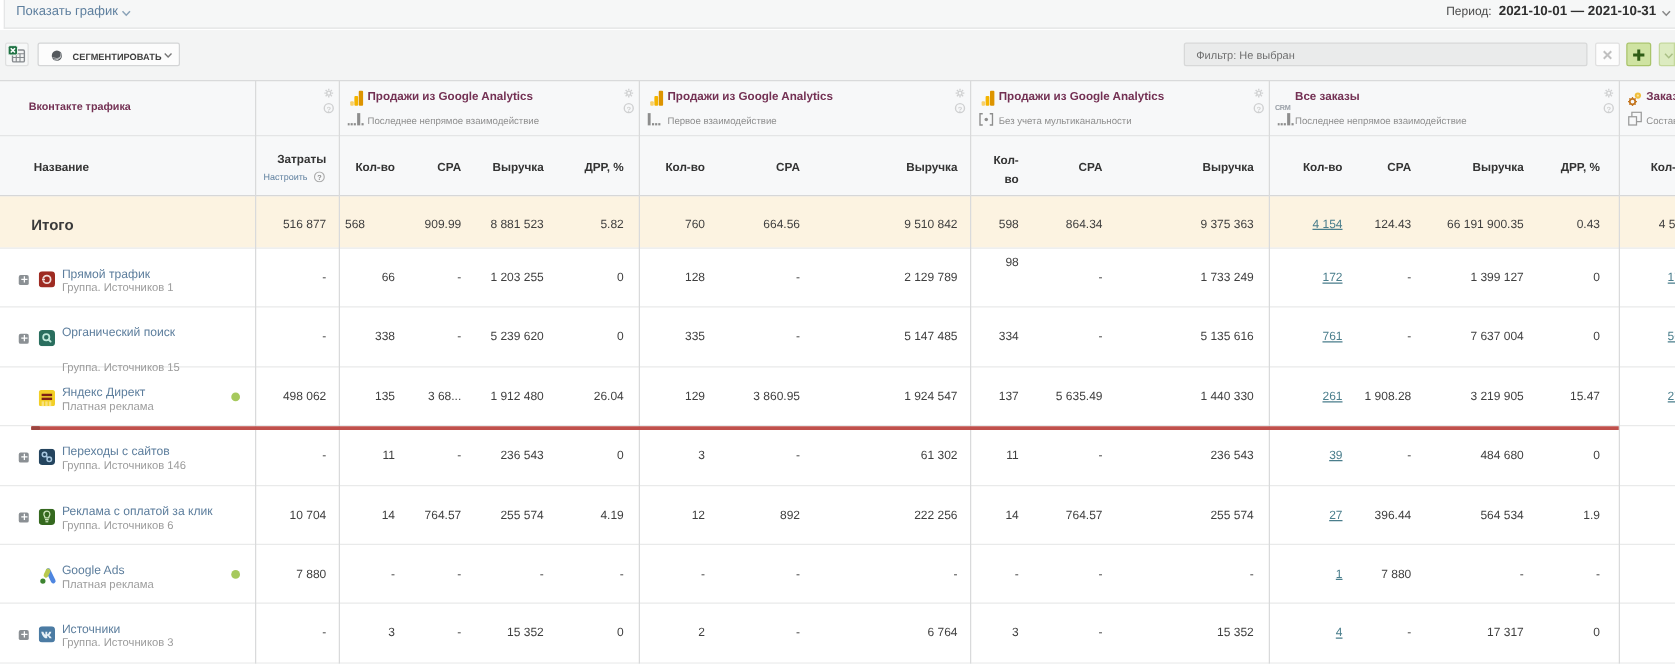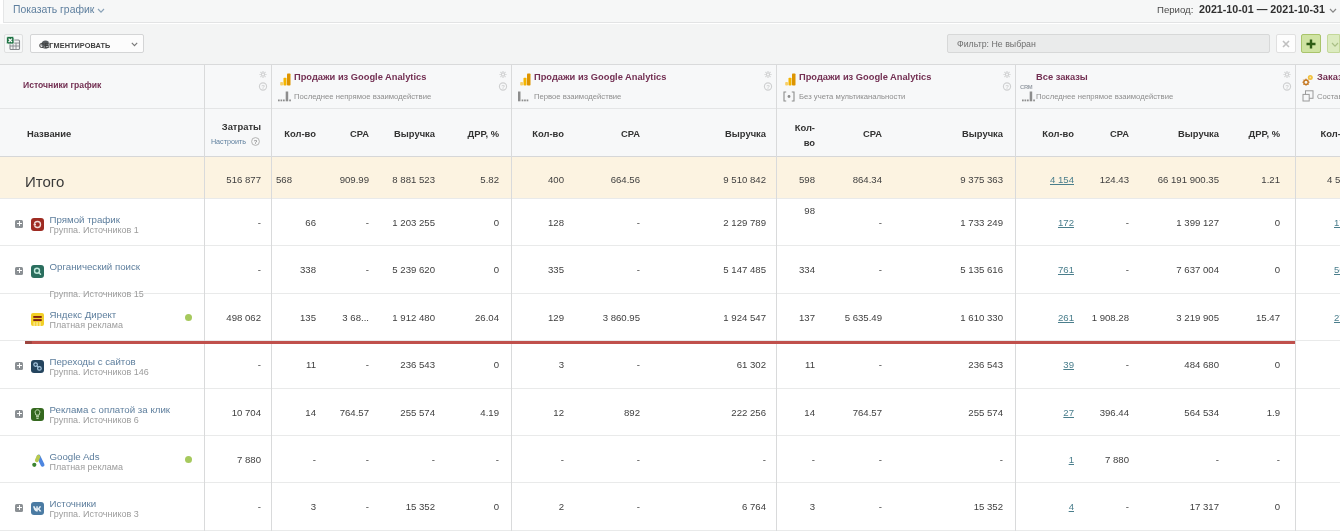--- a/index.html
+++ b/index.html
@@ -40,21 +40,21 @@
 <rect x="1.5" y="1.5" width="7.5" height="7.5" rx="1.5" fill="#1f7244" stroke="#e9f3ec" stroke-width="0.8"></rect>
 <path d="M3.6 3.6 L7 7 M7 3.6 L3.6 7" stroke="#fff" stroke-width="1.3"></path>
 </svg>
   </div>
 <div class="a" style="left:30px;top:34px;width:114px;height:19px;background:#fcfcfc;border:1px solid #d4d5d6;border-radius:2px">
 <svg width="9" height="9" viewBox="0 0 12 12" style="position:absolute;left:10px;top:5px">
 <circle cx="6" cy="6" r="5.5" fill="#55595d"></circle>
 <path d="M10.5 3 A 6.5 6.5 0 0 1 3 10.5" stroke="#c8cbcd" stroke-width="1.1" fill="none"></path>
 <path d="M1.2 8 Q6 10.5 11 7.5" stroke="#babdbf" stroke-width="0.9" fill="none"></path>
 </svg>
-<span style="position:absolute;left:8px;top:5.5px;font-size:7.35px;font-weight:bold;letter-spacing:.05px;color:#3f3f3f">СЕГМЕНТИРОВАТЬ</span>
+<span style="position:absolute;left:27px;top:5.5px;font-size:7.35px;font-weight:bold;letter-spacing:.05px;color:#3f3f3f">СЕГМЕНТИРОВАТЬ</span>
 <svg width="7" height="5" viewBox="0 0 7 5" style="position:absolute;left:100px;top:7px">
       <path d="M0.8 0.8 L3.5 3.6 L6.2 0.8" stroke="#777" stroke-width="1.1" fill="none"></path>
     </svg>
 </div>
 <div class="a" style="left:947px;top:34px;width:323px;height:19px;background:#eaebeb;border:1px solid #d7d8d8;border-radius:2px">
     <span style="position:absolute;left:9px;top:4px;font-size:8.8px;color:#6f6f6f">Фильтр: Не выбран</span>
   </div>
 <div class="a" style="left:1276px;top:34px;width:20px;height:19px;background:#fdfdfd;border:1px solid #e0e0e0;border-radius:2px">
     <svg width="8" height="8" viewBox="0 0 8 8" style="position:absolute;left:5px;top:5px">
       <path d="M1 1 L7 7 M7 1 L1 7" stroke="#c0c0c0" stroke-width="1.6"></path>
@@ -82,21 +82,21 @@
 <div class="hb" style="top:388px"></div>
 <div class="hb" style="top:435px"></div>
 <div class="hb" style="top:482px"></div>
 <div class="hb" style="top:530px"></div>
 <div class="vb" style="left:204px"></div>
 <div class="vb" style="left:271px"></div>
 <div class="vb" style="left:511px"></div>
 <div class="vb" style="left:776px"></div>
 <div class="vb" style="left:1015px"></div>
 <div class="vb" style="left:1295px"></div>
-<div class="a gt" style="left:23px;top:80px;font-size:8.6px">Источники график</div>
+<div class="a gt" style="left:23px;top:80px;font-size:8.6px">Вконтакте трафика</div>
 <svg class="a" width="10" height="22" viewBox="0 0 10 22" style="left:258px;top:70px">
 <g fill="none" stroke="#cfd0d1">
 <circle cx="5" cy="4.5" r="1.6" stroke-width="1.1"></circle>
 <path d="M5 1 L5 2.2 M5 6.8 L5 8 M1.5 4.5 L2.7 4.5 M7.3 4.5 L8.5 4.5 M2.5 2 L3.4 2.9 M6.6 6.1 L7.5 7 M7.5 2 L6.6 2.9 M3.4 6.1 L2.5 7" stroke-width="1.1"></path>
 <circle cx="5" cy="16.5" r="3.6" stroke-width="1.1"></circle>
 </g>
     <text x="5" y="19.3" font-size="6" fill="#cfd0d1" text-anchor="middle" font-weight="bold">?</text>
   </svg>
 <div class="a" style="left:280px;top:72px"><svg width="11" height="13" viewBox="0 0 11 13">
 <rect x="7" y="0.5" width="3.5" height="12" rx="0.8" fill="#dd9400"></rect>
@@ -219,36 +219,36 @@
 <div class="hdr" style="right:700px;top:127.5px">CPA</div>
 <div class="hdr" style="right:574px;top:127.5px">Выручка</div>
 <div class="hdr" style="right:525px;top:119.5px;line-height:15.5px">Кол-<br>во</div>
 <div class="hdr" style="right:458px;top:127.5px">CPA</div>
 <div class="hdr" style="right:337px;top:127.5px">Выручка</div>
 <div class="hdr" style="right:266px;top:127.5px">Кол-во</div>
 <div class="hdr" style="right:211px;top:127.5px">CPA</div>
 <div class="hdr" style="right:121px;top:127.5px">Выручка</div>
 <div class="hdr" style="right:60px;top:127.5px">ДРР, %</div>
 <div class="a hdr" style="left:1320.5px;top:127.5px;text-align:left">Кол-во</div>
-<div class="a" style="left:25px;top:173px;font-size:15px;font-weight:normal;color:#3a3a3a">Итого</div>
+<div class="a" style="left:25px;top:173px;font-size:12px;font-weight:bold;color:#3a3a3a">Итого</div>
 <div class="num" style="right:1079px;top:173.5px">516 877</div>
 <div class="num" style="right:1048px;top:173.5px">568</div>
 <div class="num" style="right:971px;top:173.5px">909.99</div>
 <div class="num" style="right:905px;top:173.5px">8 881 523</div>
 <div class="num" style="right:841px;top:173.5px">5.82</div>
-<div class="num" style="right:776px;top:173.5px">400</div>
+<div class="num" style="right:776px;top:173.5px">760</div>
 <div class="num" style="right:700px;top:173.5px">664.56</div>
 <div class="num" style="right:574px;top:173.5px">9 510 842</div>
 <div class="num" style="right:525px;top:173.5px">598</div>
 <div class="num" style="right:458px;top:173.5px">864.34</div>
 <div class="num" style="right:337px;top:173.5px">9 375 363</div>
 <div class="num" style="right:266px;top:173.5px"><span class="link">4 154</span></div>
 <div class="num" style="right:211px;top:173.5px">124.43</div>
 <div class="num" style="right:121px;top:173.5px">66 191 900.35</div>
-<div class="num" style="right:60px;top:173.5px">1.21</div>
+<div class="num" style="right:60px;top:173.5px">0.43</div>
 <div class="num" style="left:1327px;top:173.5px;text-align:left;width:13px;overflow:hidden">4 513</div>
 <div class="exp" style="left:15px;top:219.5px"></div>
 <div class="a" style="left:31px;top:217px"><svg width="13" height="13" viewBox="0 0 13 13">
       <rect width="13" height="13" rx="3" fill="#9e2b22"></rect>
 <circle cx="6.5" cy="6.5" r="3" fill="none" stroke="#f0ddda" stroke-width="1.4"></circle>
       <rect x="1.6" y="5.9" width="3.2" height="1.4" fill="#9e2b22"></rect>
       <rect x="2.6" y="6" width="2.4" height="1.2" fill="#f0ddda"></rect>
     </svg></div>
 <div class="a title" style="left:49.5px;top:213.8px">Прямой трафик</div>
 <div class="a sub" style="left:49.5px;top:224.8px">Группа. Источников 1</div>
@@ -306,21 +306,21 @@
 <div class="num" style="right:1079px;top:311.5px">498 062</div>
 <div class="num" style="right:1024px;top:311.5px">135</div>
 <div class="num" style="right:971px;top:311.5px">3 68...</div>
 <div class="num" style="right:905px;top:311.5px">1 912 480</div>
 <div class="num" style="right:841px;top:311.5px">26.04</div>
 <div class="num" style="right:776px;top:311.5px">129</div>
 <div class="num" style="right:700px;top:311.5px">3 860.95</div>
 <div class="num" style="right:574px;top:311.5px">1 924 547</div>
 <div class="num" style="right:525px;top:311.5px">137</div>
 <div class="num" style="right:458px;top:311.5px">5 635.49</div>
-<div class="num" style="right:337px;top:311.5px">1 610 330</div>
+<div class="num" style="right:337px;top:311.5px">1 440 330</div>
 <div class="num" style="right:266px;top:311.5px"><span class="link">261</span></div>
 <div class="num" style="right:211px;top:311.5px">1 908.28</div>
 <div class="num" style="right:121px;top:311.5px">3 219 905</div>
 <div class="num" style="right:60px;top:311.5px">15.47</div>
 <div class="num" style="left:1334px;top:311.5px;text-align:left;width:6px;overflow:hidden"><span class="link">275</span></div>
 <div class="exp" style="left:15px;top:361.5px"></div>
 <div class="a" style="left:31px;top:359px"><svg width="13" height="13" viewBox="0 0 13 13">
       <rect width="13" height="13" rx="3" fill="#24445e"></rect>
 <g fill="none" stroke="#a8c8e0" stroke-width="1.2">
         <circle cx="4.6" cy="4.6" r="1.8"></circle>

